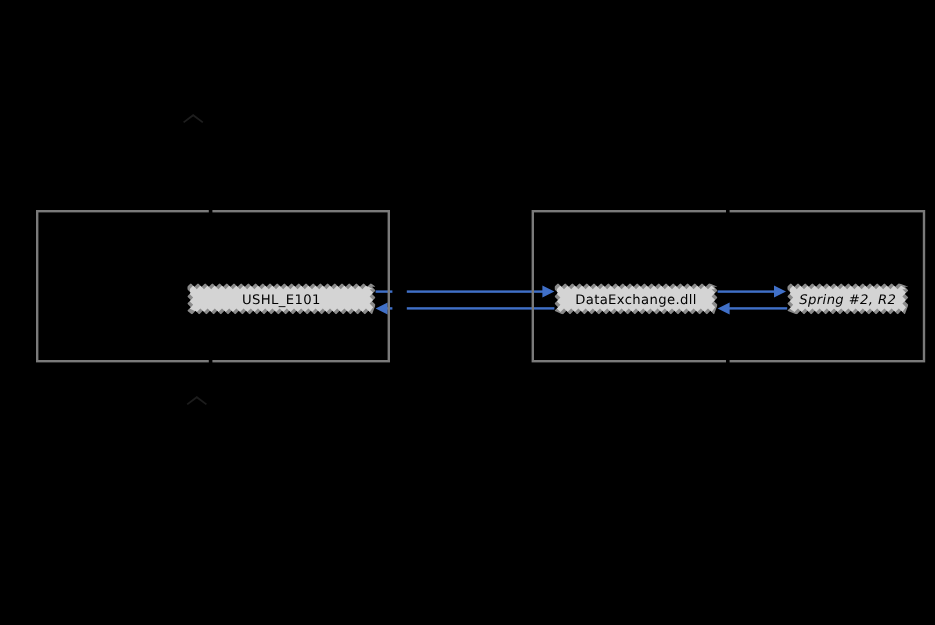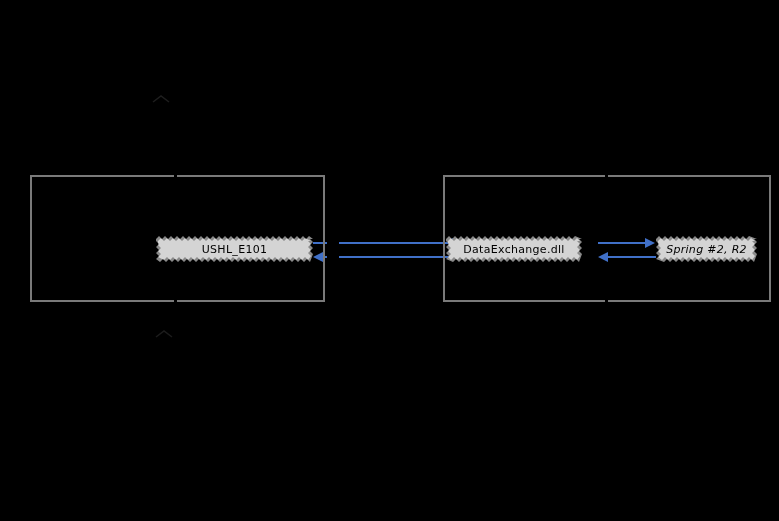--- a/index.html
+++ b/index.html
@@ -30,21 +30,21 @@
     position: absolute; inset: 2px;
     background: var(--node-fill, #d4d4d4);
     display: flex; align-items: center; justify-content: center;
   }
   .stamp-label {
     font-size: 11px; letter-spacing: 0.3px;
     color: var(--text, #000);
     white-space: nowrap;
   }
   #node-ushl   { left: 156px; top: 236px; width: 157px; height: 26px; }
-  #node-dx     { left: 446px; top: 236px; width: 136px; height: 26px; }
+  #node-dx     { left: 462px; top: 236px; width: 136px; height: 26px; }
   #node-spring { left: 656px; top: 236px; width: 101px; height: 26px; font-style: italic; }
 
   .edge-line {
     position: absolute; height: 2px;
     background: var(--edge, #4070c8);
     z-index: 1;
   }
   .arrowhead {
     position: absolute; width: 0; height: 0;
     border-top: 5px solid transparent;

